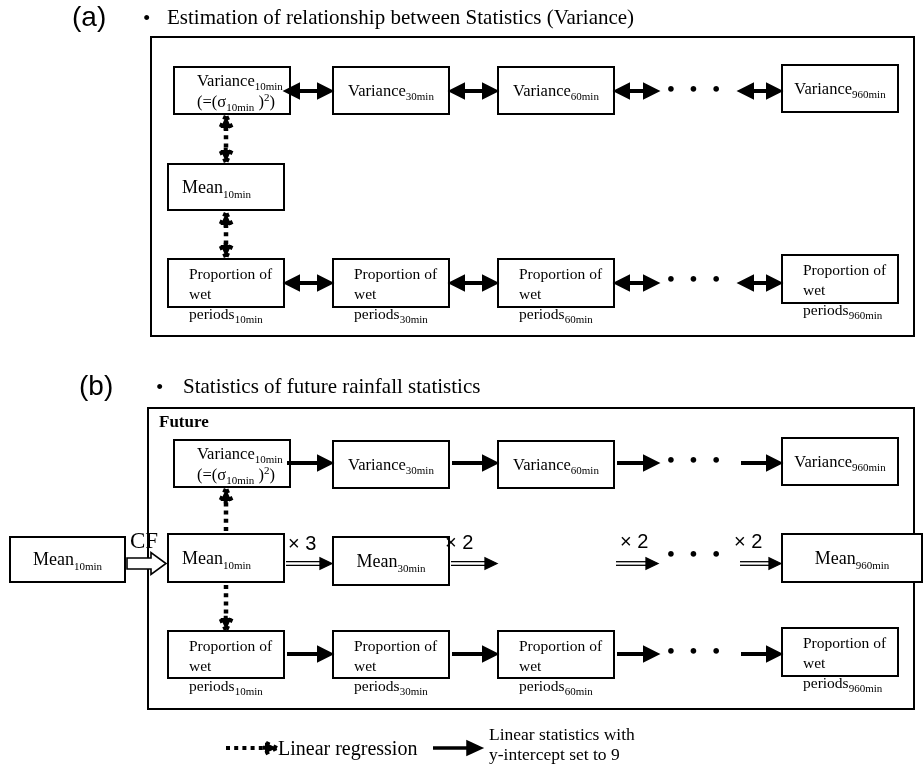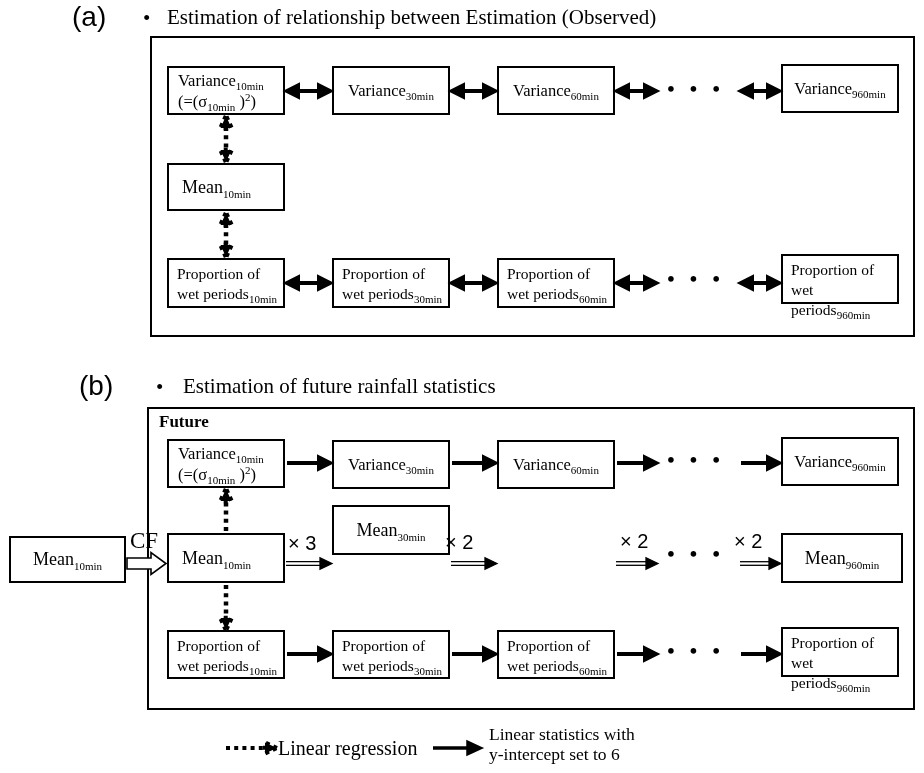--- a/index.html
+++ b/index.html
@@ -4,23 +4,23 @@
 <style>
   html,body{margin:0;padding:0;background:#fff;}
   #stage{position:relative;width:924px;height:773px;background:#ffffff;color:#000;
          font-family:"Liberation Serif","DejaVu Serif",serif;overflow:hidden;}
   .abs{position:absolute;}
   .frame{position:absolute;border:2px solid #000;background:transparent;box-sizing:border-box;}
   .box{position:absolute;border:2px solid #000;background:#fff;box-sizing:border-box;
        font-family:"Liberation Serif","DejaVu Serif",serif;}
   .center{display:flex;align-items:center;justify-content:center;}
   .varbox{font-size:16.5px;}
-  .var2line{font-size:16.5px;line-height:21px;padding:2px 0 0 9px;}
+  .var2line{font-size:16.5px;line-height:21px;padding:2px 0 0 22px;margin-left:6px;}
   .meanbox{font-size:18px;}
-  .prop{font-size:15.5px;line-height:20px;padding:4px 0 0 8px;}
+  .prop{font-size:15.5px;line-height:20px;padding:4px 0 0 20px;}
   sub{font-size:11px;line-height:0;}
   sup{font-size:11px;line-height:0;}
   .panel-label{font-family:"Liberation Sans","DejaVu Sans",sans-serif;font-size:28px;line-height:30px;}
   .bullet{font-size:21px;line-height:24px;}
   .title{font-size:21px;line-height:26px;white-space:nowrap;}
   .bold-label{font-weight:bold;font-size:17px;}
   .cf{font-size:23px;line-height:24px;}
   .mult{font-family:"Liberation Sans","DejaVu Sans",sans-serif;font-size:20px;line-height:22px;}
   .dots{font-size:21px;font-weight:bold;letter-spacing:5px;line-height:1;
         transform:translate(-50%,-56%);white-space:nowrap;}
@@ -29,21 +29,21 @@
   svg{position:absolute;left:0;top:0;pointer-events:none;}
   svg line,svg path,svg polygon{stroke:#000;}
 </style>
 </head>
 <body>
 
 <div id="stage">
 
   <div class="abs panel-label" style="left:72px;top:2px;">(a)</div>
   <div class="abs bullet" style="left:143px;top:6px;">•</div>
-  <div class="abs title" style="left:167px;top:4px;">Estimation of relationship between Estimation (Observed)</div>
+  <div class="abs title" style="left:167px;top:4px;">Estimation of relationship between Statistics (Variance)</div>
 
   <div class="frame" style="left:150px;top:36px;width:765px;height:301px;"></div>
 
   <div class="box var2line" style="left:167px;top:66px;width:118px;height:49px;">
     <div><span>Variance</span><sub>10min</sub></div>
     <div><span>(=(σ</span><sub>10min</sub><span> )</span><sup>2</sup><span>)</span></div>
   </div>
   <div class="box center varbox" style="left:332px;top:66px;width:118px;height:49px;">
     <span><span>Variance</span><sub>30min</sub></span>
   </div>
@@ -73,21 +73,21 @@
   <div class="box prop" style="left:781px;top:254px;width:118px;height:50px;">
     <div>Proportion of wet</div>
     <div><span>periods</span><sub>960min</sub></div>
   </div>
 
   <div class="abs dots" style="left:696px;top:91px;">• • •</div>
   <div class="abs dots" style="left:696px;top:281px;">• • •</div>
 
   <div class="abs panel-label" style="left:79px;top:371px;">(b)</div>
   <div class="abs bullet" style="left:156px;top:375px;">•</div>
-  <div class="abs title" style="left:183px;top:373px;">Estimation of future rainfall statistics</div>
+  <div class="abs title" style="left:183px;top:373px;">Statistics of future rainfall statistics</div>
 
   <div class="frame" style="left:147px;top:407px;width:768px;height:303px;"></div>
   <div class="abs bold-label" style="left:159px;top:412px;text-align:right;">Future</div>
 
   <div class="abs bold-label" style="left:9px;top:510px;width:117px;text-align:center;margin-top:44px;">Observed</div>
   <div class="box meanbox center" style="left:9px;top:536px;width:117px;height:47px;">
     <span><span>Mean</span><sub>10min</sub></span>
   </div>
   <div class="abs cf" style="left:130px;top:529px;">CF</div>
 
@@ -101,24 +101,24 @@
   <div class="box center varbox" style="left:497px;top:440px;width:118px;height:49px;">
     <span><span>Variance</span><sub>60min</sub></span>
   </div>
   <div class="box center varbox" style="left:781px;top:437px;width:118px;height:49px;">
     <span><span>Variance</span><sub>960min</sub></span>
   </div>
 
   <div class="box meanbox" style="left:167px;top:533px;width:118px;height:50px;display:flex;align-items:center;padding-left:13px;box-sizing:border-box;">
     <span><span>Mean</span><sub>10min</sub></span>
   </div>
-  <div class="box meanbox center" style="left:332px;top:505px;width:118px;height:50px;">
+  <div class="box meanbox center" style="left:332px;top:536px;width:118px;height:50px;">
     <span><span>Mean</span><sub>30min</sub></span>
   </div>
-  <div class="box meanbox center" style="left:781px;top:533px;width:122px;height:50px;">
+  <div class="box meanbox center" style="left:781px;top:533px;width:142px;height:50px;">
     <span><span>Mean</span><sub>960min</sub></span>
   </div>
 
   <div class="abs mult" style="left:288px;top:532px;">× 3</div>
   <div class="abs mult" style="left:445px;top:531px;">× 2</div>
   <div class="abs mult" style="left:620px;top:530px;">× 2</div>
   <div class="abs mult" style="left:734px;top:530px;">× 2</div>
 
   <div class="box prop" style="left:167px;top:630px;width:118px;height:49px;">
     <div>Proportion of</div>
@@ -137,21 +137,21 @@
     <div><span>periods</span><sub>960min</sub></div>
   </div>
 
   <div class="abs dots" style="left:696px;top:462px;">• • •</div>
   <div class="abs dots" style="left:696px;top:556px;">• • •</div>
   <div class="abs dots" style="left:696px;top:653px;">• • •</div>
 
   <div class="abs legend1" style="left:278px;top:736px;">Linear regression</div>
   <div class="abs legend2" style="left:489px;top:724px;">
     <div>Linear statistics with</div>
-    <div>y-intercept set to 6</div>
+    <div>y-intercept set to 9</div>
   </div>
 
   <svg width="924" height="773" viewBox="0 0 924 773">
 
     <g fill="#000" stroke-width="4">
       <line x1="296" y1="91" x2="321" y2="91"></line>
         <polygon points="287,91 298,85.5 298,96.5" stroke="none"></polygon>
         <polygon points="330,91 319,85.5 319,96.5" stroke="none"></polygon>
       <line x1="461" y1="91" x2="486" y2="91"></line>
         <polygon points="452,91 463,85.5 463,96.5" stroke="none"></polygon>

